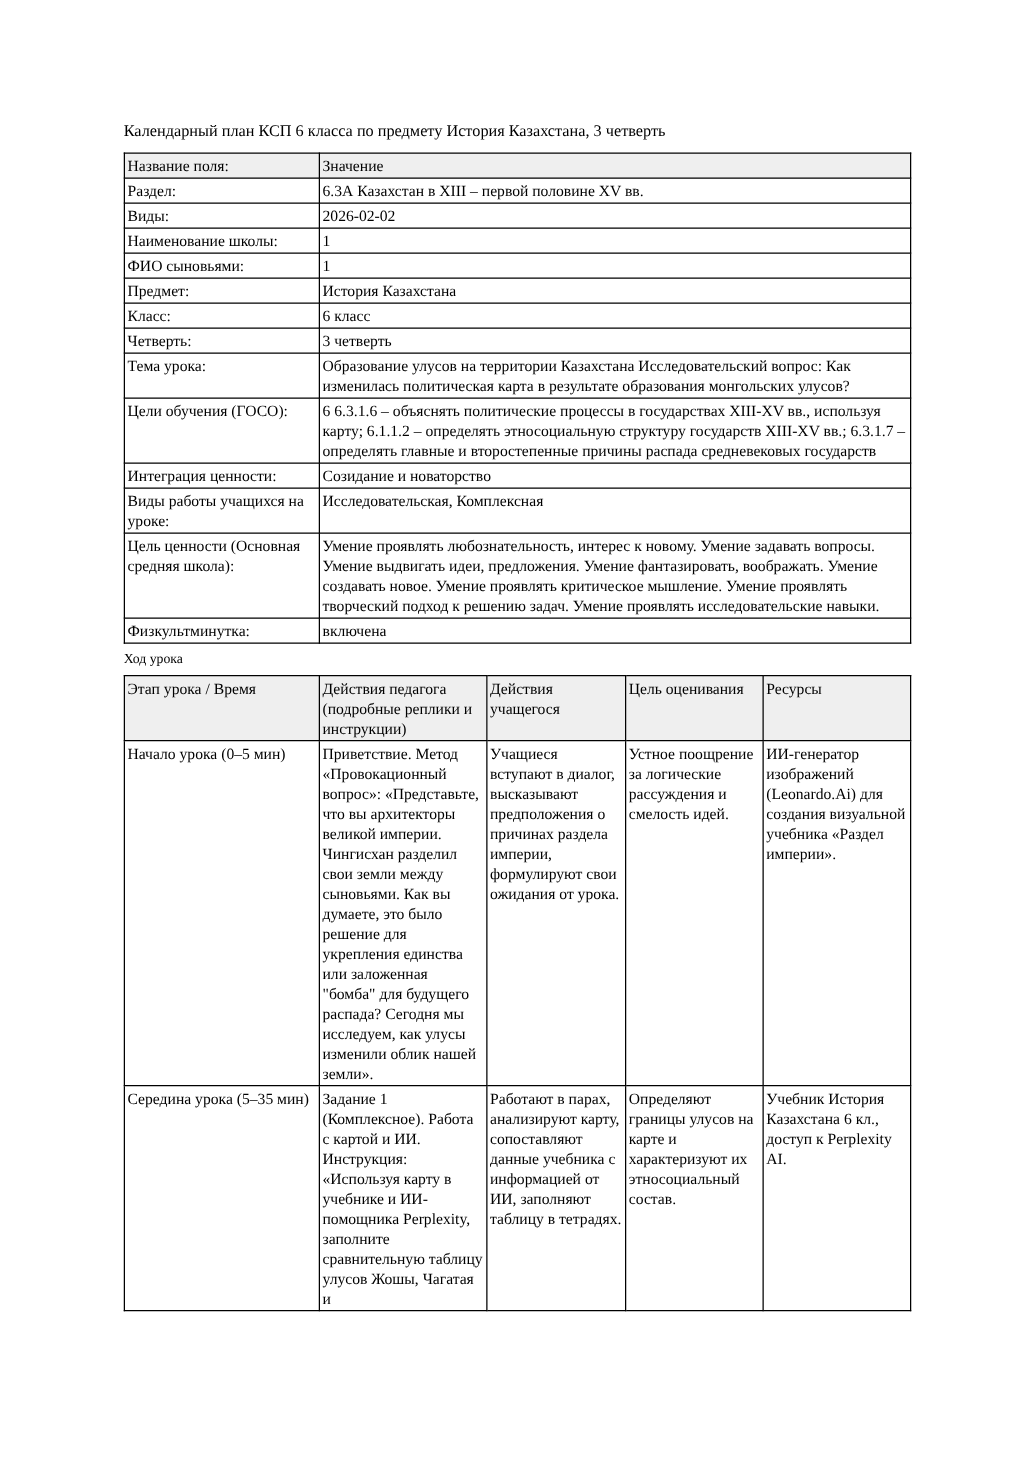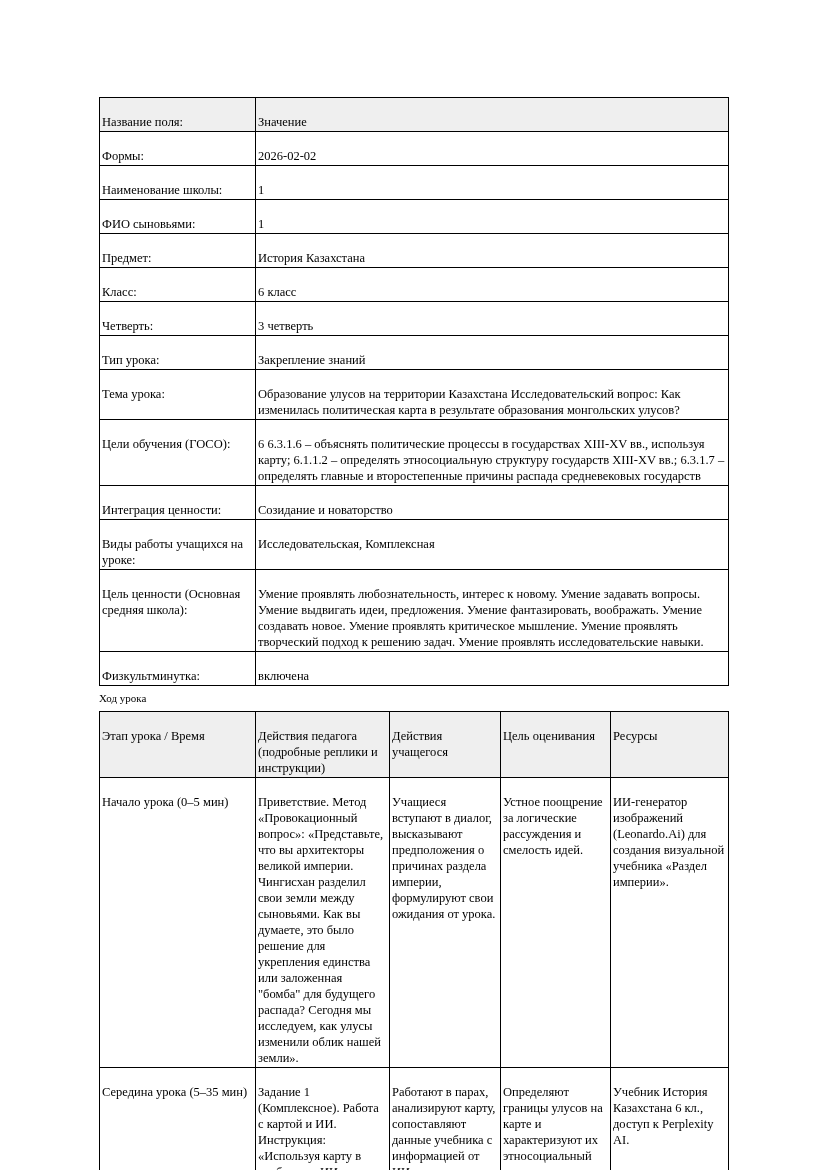--- a/index.html
+++ b/index.html
@@ -29,50 +29,55 @@
     table-layout: fixed;
     width: 629px;
     font-size: 12.5px;
     line-height: 16px;
   }
   td, th {
     border: 1px solid var(--border-color, #000);
     vertical-align: top;
     text-align: left;
     font-weight: normal;
-    padding: 16px 2px 1px 2px;
+    padding: 2px 2px 1px 2px;
     overflow: hidden;
   }
   tr.head td, th {
     background: var(--header-bg, #efefef);
   }
   .section-heading {
     font-size: 11px;
     line-height: 16px;
     margin: 4px 0 5px 0;
   }
 </style>
 </head>
 <body>
 
 <div class="content">
 
+  <div class="doc-title">Календарный план КСП 6 класса по предмету История Казахстана, 3 четверть</div>
 
   <table class="meta-table">
     <colgroup>
         <col style="width:156px">
         <col style="width:473px">
       </colgroup>
     <tbody>
       <tr class="head">
         <td>Название поля:</td>
         <td>Значение</td>
       </tr>
       <tr>
-        <td>Формы:</td>
+        <td>Раздел:</td>
+        <td>6.3А Казахстан в XIII – первой половине XV вв.</td>
+      </tr>
+      <tr>
+        <td>Виды:</td>
         <td>2026-02-02</td>
       </tr>
       <tr>
         <td>Наименование школы:</td>
         <td>1</td>
       </tr>
       <tr>
         <td>ФИО сыновьями:</td>
         <td>1</td>
       </tr>
@@ -80,24 +85,20 @@
         <td>Предмет:</td>
         <td>История Казахстана</td>
       </tr>
       <tr>
         <td>Класс:</td>
         <td>6 класс</td>
       </tr>
       <tr>
         <td>Четверть:</td>
         <td>3 четверть</td>
-      </tr>
-      <tr>
-        <td>Тип урока:</td>
-        <td>Закрепление знаний</td>
       </tr>
       <tr>
         <td>Тема урока:</td>
         <td>Образование улусов на территории Казахстана Исследовательский вопрос: Как изменилась политическая карта в результате образования монгольских улусов?</td>
       </tr>
       <tr>
         <td>Цели обучения (ГОСО):</td>
         <td>6 6.3.1.6 – объяснять политические процессы в государствах XIII-XV вв., используя карту; 6.1.1.2 – определять этносоциальную структуру государств XIII-XV вв.; 6.3.1.7 – определять главные и второстепенные причины распада средневековых государств</td>
       </tr>
       <tr>

